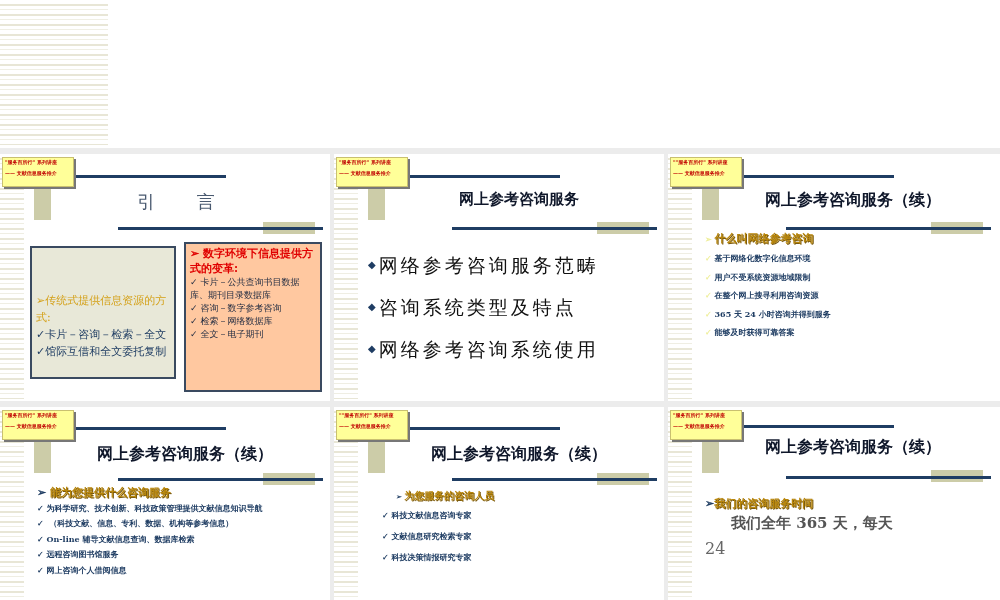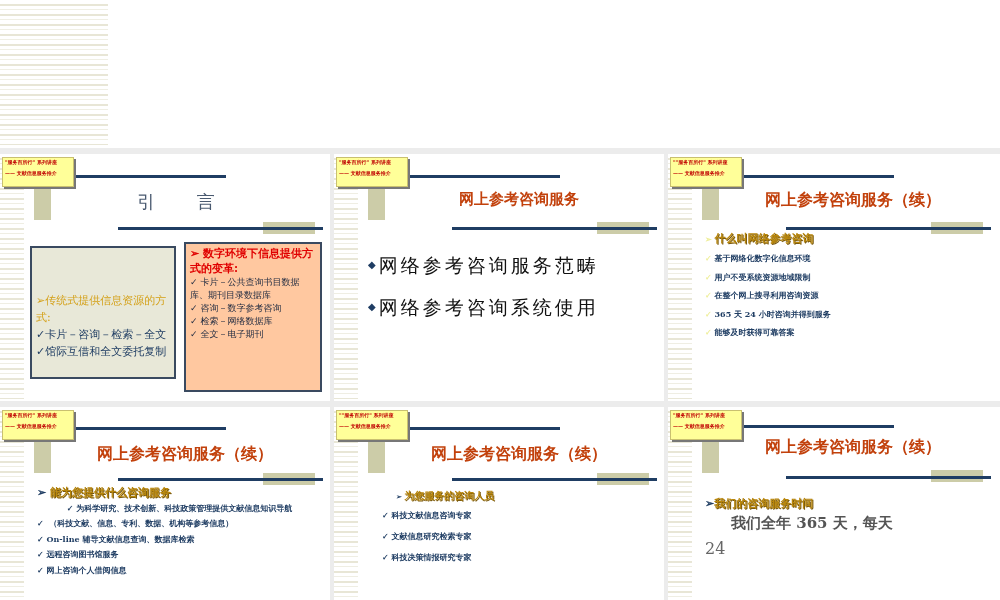--- a/index.html
+++ b/index.html
@@ -10,21 +10,21 @@
   .top-slide .stripes{left:0;top:0;width:108px;height:145px;}
   .gap-h{position:absolute;left:0;width:1000px;background:#ececec;}
   .slide{position:absolute;width:330px;height:245px;background:#fff;overflow:hidden;}
   .slide .stripes{left:0;top:0;width:24px;height:100%;}
   .badge{position:absolute;left:2px;top:3px;width:72px;height:30px;background:#ffff99;border:1px solid #c9c070;box-shadow:2px 2px 0 #777;font-size:5px;color:#c00000;line-height:7px;padding:1px 2px;box-sizing:border-box;font-weight:bold;z-index:3;}
   .badge .l2{margin-top:4px;}
   .line-top{position:absolute;left:76px;top:21px;width:150px;height:3px;background:#1f3d63;}
   .tan-v{position:absolute;left:34px;top:33px;width:17px;height:33px;background:#cccca8;}
   .line-bot{position:absolute;left:118px;top:73px;width:205px;height:3px;background:#1f3d63;z-index:2;}
   .tan-h{position:absolute;left:263px;top:68px;width:52px;height:12px;background:#cccca8;}
-  .title{position:absolute;left:40px;top:36px;width:290px;text-align:center;color:#c2410c;font-weight:bold;font-size:16px;font-family:"DejaVu Serif","Liberation Serif",serif;}
+  .title{position:absolute;left:40px;top:36px;width:290px;text-align:center;color:#0f172a;font-weight:bold;font-size:16px;font-family:"DejaVu Serif","Liberation Serif",serif;}
   .title.thin{font-weight:normal;color:#4a5a70;font-size:18px;letter-spacing:18px;}
   .box-left{position:absolute;left:30px;top:92px;width:146px;height:133px;background:#e8e8d8;border:2px solid #3a4a60;box-sizing:border-box;padding:20px 4px 0 4px;font-size:11px;line-height:17px;color:#1f3d63;font-family:"DejaVu Serif",serif;}
   .box-left .hd{color:#d4a017;margin-top:24px;}
   .box-right{position:absolute;left:184px;top:88px;width:138px;height:150px;background:#ffc8a0;border:2px solid #3a4a60;box-sizing:border-box;padding:2px 4px;font-size:9px;line-height:13px;color:#1f2a40;font-family:"DejaVu Serif",serif;}
   .box-right .hd{color:#e00000;font-size:11px;line-height:15px;font-weight:bold;}
   .big-list{position:absolute;left:34px;top:90px;font-size:19px;line-height:41px;color:#111;font-family:"DejaVu Serif",serif;letter-spacing:3px;}
   .big-list .d{font-size:10px;vertical-align:4px;color:#1f3d63;}
   .sub-hd{color:#b8860b;font-weight:bold;font-size:11px;font-family:"DejaVu Serif",serif;text-shadow:1px 1px 0 #7a5a10;}
   .small-list{font-size:8px;font-weight:bold;color:#1f3d63;font-family:"DejaVu Serif",serif;}
   .chk{color:#1f3d63;}
@@ -72,20 +72,21 @@
     <div>"服务百所行" 系列讲座</div>
     <div class="l2">—— 文献信息服务推介</div>
   </div>
   <div class="line-top"></div>
   <div class="tan-v"></div>
   <div class="title" style="font-size:15px;">网上参考咨询服务</div>
   <div class="tan-h"></div>
   <div class="line-bot"></div>
   <div class="big-list">
     <div><span class="d">◆</span><span>网络参考咨询服务范畴</span></div>
+    <div><span class="d">◆</span><span>咨询系统类型及特点</span></div>
     <div><span class="d">◆</span><span>网络参考咨询系统使用</span></div>
   </div>
 </div>
 
 <div class="slide" style="left:668px;top:154px;width:332px;">
   <div class="stripes"></div>
   <div class="badge">
     <div>""服务百所行" 系列讲座</div>
     <div class="l2">—— 文献信息服务推介</div>
   </div>
@@ -113,21 +114,21 @@
     <div class="l2">—— 文献信息服务推介</div>
   </div>
   <div class="line-top" style="top:20px;"></div>
   <div class="tan-v"></div>
   <div class="title" style="top:37px;">网上参考咨询服务（续）</div>
   <div class="tan-h" style="top:66px;"></div>
   <div class="line-bot" style="top:71px;"></div>
   <div style="position:absolute;left:37px;top:78px;width:285px;">
     <div class="sub-hd"><span style="color:#1f3d63;text-shadow:none;">➢ </span><span>能为您提供什么咨询服务</span></div>
     <div class="small-list" style="line-height:15.5px;">
-      <div style="line-height:12px;margin:2px 0;text-align:center;"><span class="chk">✓ </span><span>为科学研究、技术创新、科技政策管理提供文献信息知识导航</span></div>
+      <div style="line-height:12px;margin:2px 0;"><span class="chk">✓ </span><span>为科学研究、技术创新、科技政策管理提供文献信息知识导航</span></div>
       <div><span class="chk">✓ &nbsp;</span><span>（科技文献、信息、专利、数据、机构等参考信息）</span></div>
       <div><span class="chk">✓ </span><span>On-line 辅导文献信息查询、数据库检索</span></div>
       <div><span class="chk">✓ </span><span>远程咨询图书馆服务</span></div>
       <div><span class="chk">✓ </span><span>网上咨询个人借阅信息</span></div>
     </div>
   </div>
 </div>
 
 <div class="slide" style="left:334px;top:407px;height:193px;">
   <div class="stripes"></div>

